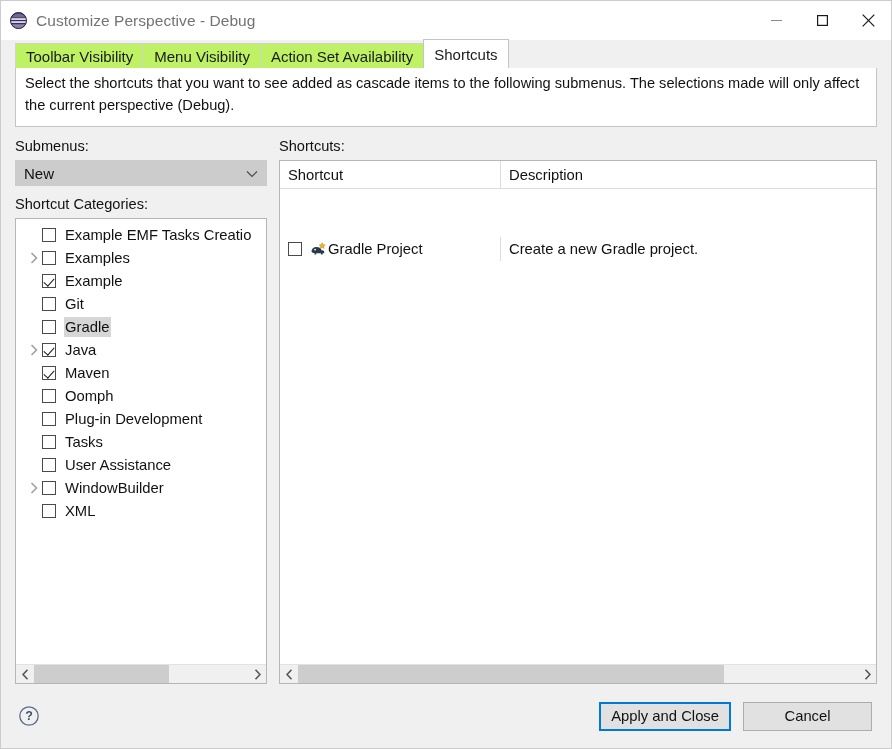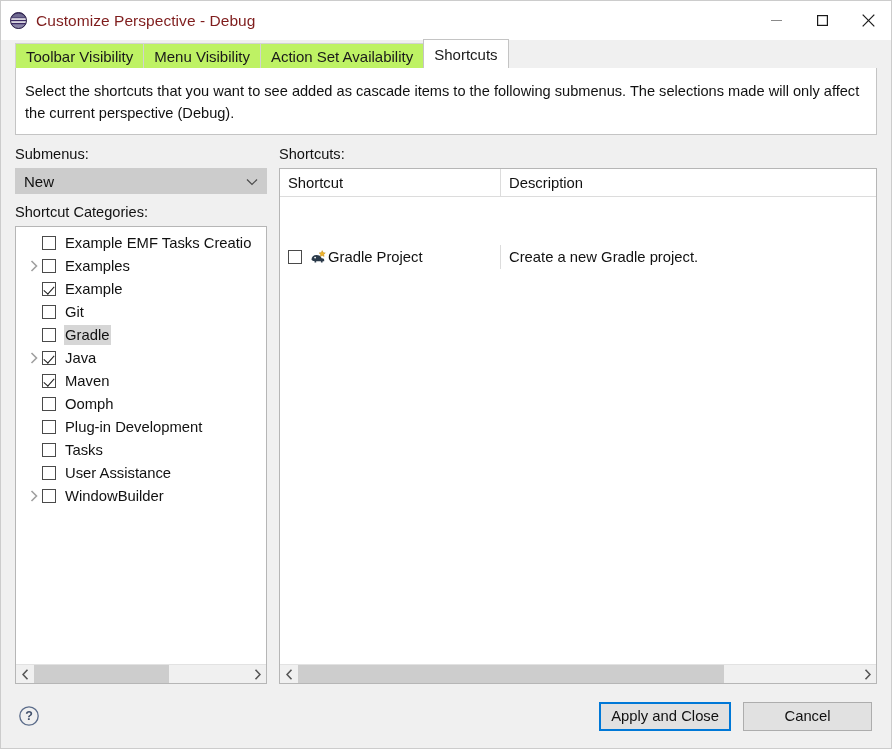--- a/index.html
+++ b/index.html
@@ -31,21 +31,21 @@
     padding-left: 9px;
     position: relative;
   }
   #app-icon {
     width: 17px; height: 17px;
     margin-right: 9px;
     flex: 0 0 auto;
   }
   #title-text {
     font-size: 15.5px;
-    color: #7f1d1d;
+    color: #737373;
     letter-spacing: 0.05px;
     white-space: nowrap;
   }
   #win-controls {
     position: absolute;
     right: 0; top: 0;
     height: 39px;
     display: flex;
   }
   .win-btn {
@@ -107,21 +107,21 @@
     padding: 0 14px;
     display: flex;
     flex-direction: column;
   }
 
   #desc-box {
     background: #ffffff;
     border: 1px solid #c4c4c4;
     border-top: none;
     margin: 0 0 0 0;
-    padding: 12px 9px 10px 9px;
+    padding: 4px 9px 10px 9px;
     min-height: 49px;
   }
   #desc-box p {
     margin: 0;
     font-size: 14.6px;
     line-height: 22px;
     color: #111111;
   }
 
   #panes {
@@ -493,20 +493,25 @@
             <div class="tree-row">
               <span class="tree-arrow">
                 <svg width="8" height="12" viewBox="0 0 8 12">
                     <polyline points="1.5,1 6.5,6 1.5,11" fill="none" stroke="#a0a0a0" stroke-width="1.6"></polyline>
                   </svg>
               </span>
               <span class="cbox"></span>
               <span class="tree-label">WindowBuilder</span>
             </div>
 
+            <div class="tree-row">
+              <span class="tree-arrow empty"></span>
+              <span class="cbox"></span>
+              <span class="tree-label">XML</span>
+            </div>
 
           </div>
 
           <div class="hscroll">
             <div class="sb-arrow">
               <svg width="7" height="11" viewBox="0 0 7 11">
                   <polyline points="5.5,0.8 1,5.5 5.5,10.2" fill="none" stroke="#555555" stroke-width="1.6"></polyline>
                 </svg>
             </div>
             <div class="sb-track">

